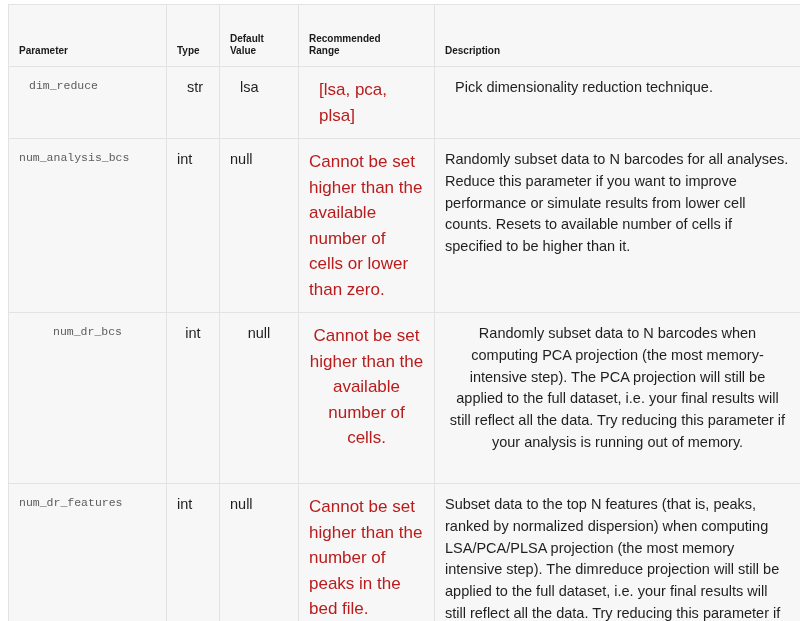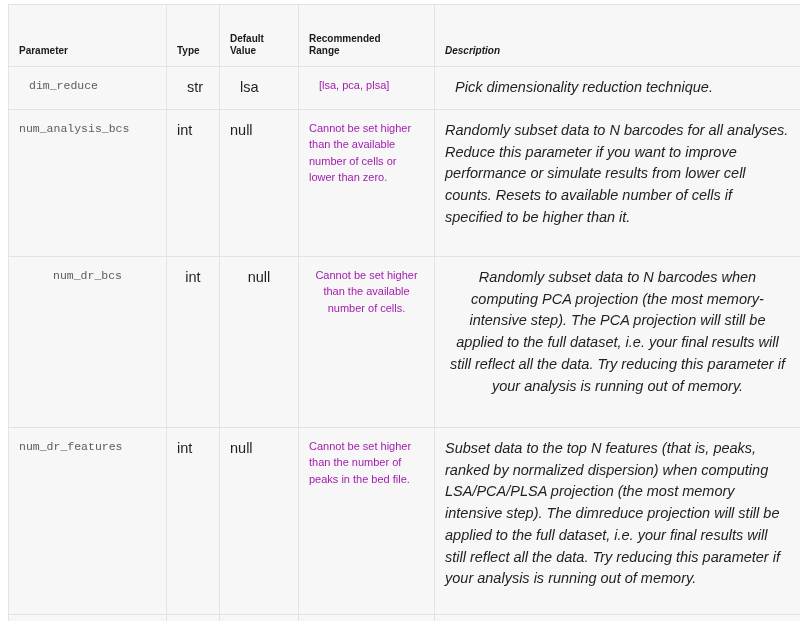--- a/index.html
+++ b/index.html
@@ -80,34 +80,33 @@
   .cell-type,
   .cell-default {
     font-size: 14.5px;
     line-height: 1.45;
     color: #1f1f1f;
     padding-top: 11px;
     margin-top: 36px;
   }
 
   .cell-range {
-    font-size: 11px;
+    font-size: 17px;
     line-height: 1.5;
-    color: #a21caf;
+    color: #b91c1c;
     padding-top: 11px;
   }
 
   .cell-desc {
     font-size: 14.5px;
     line-height: 1.5;
     color: #1f1f1f;
     padding-top: 11px;
     padding-left: 11px;
     padding-right: 12px;
-    font-style: italic;
   }
 
   
   tr.row-1 td { height: 18px; padding-left: 20px; }
   tr.row-2 td { height: 126px; }
   tr.row-3 td { height: 150px; text-align: center; }
   tr.row-4 td { height: 166px; }
   tr.row-5 td { height: 30px; }
 </style>
 </head>

